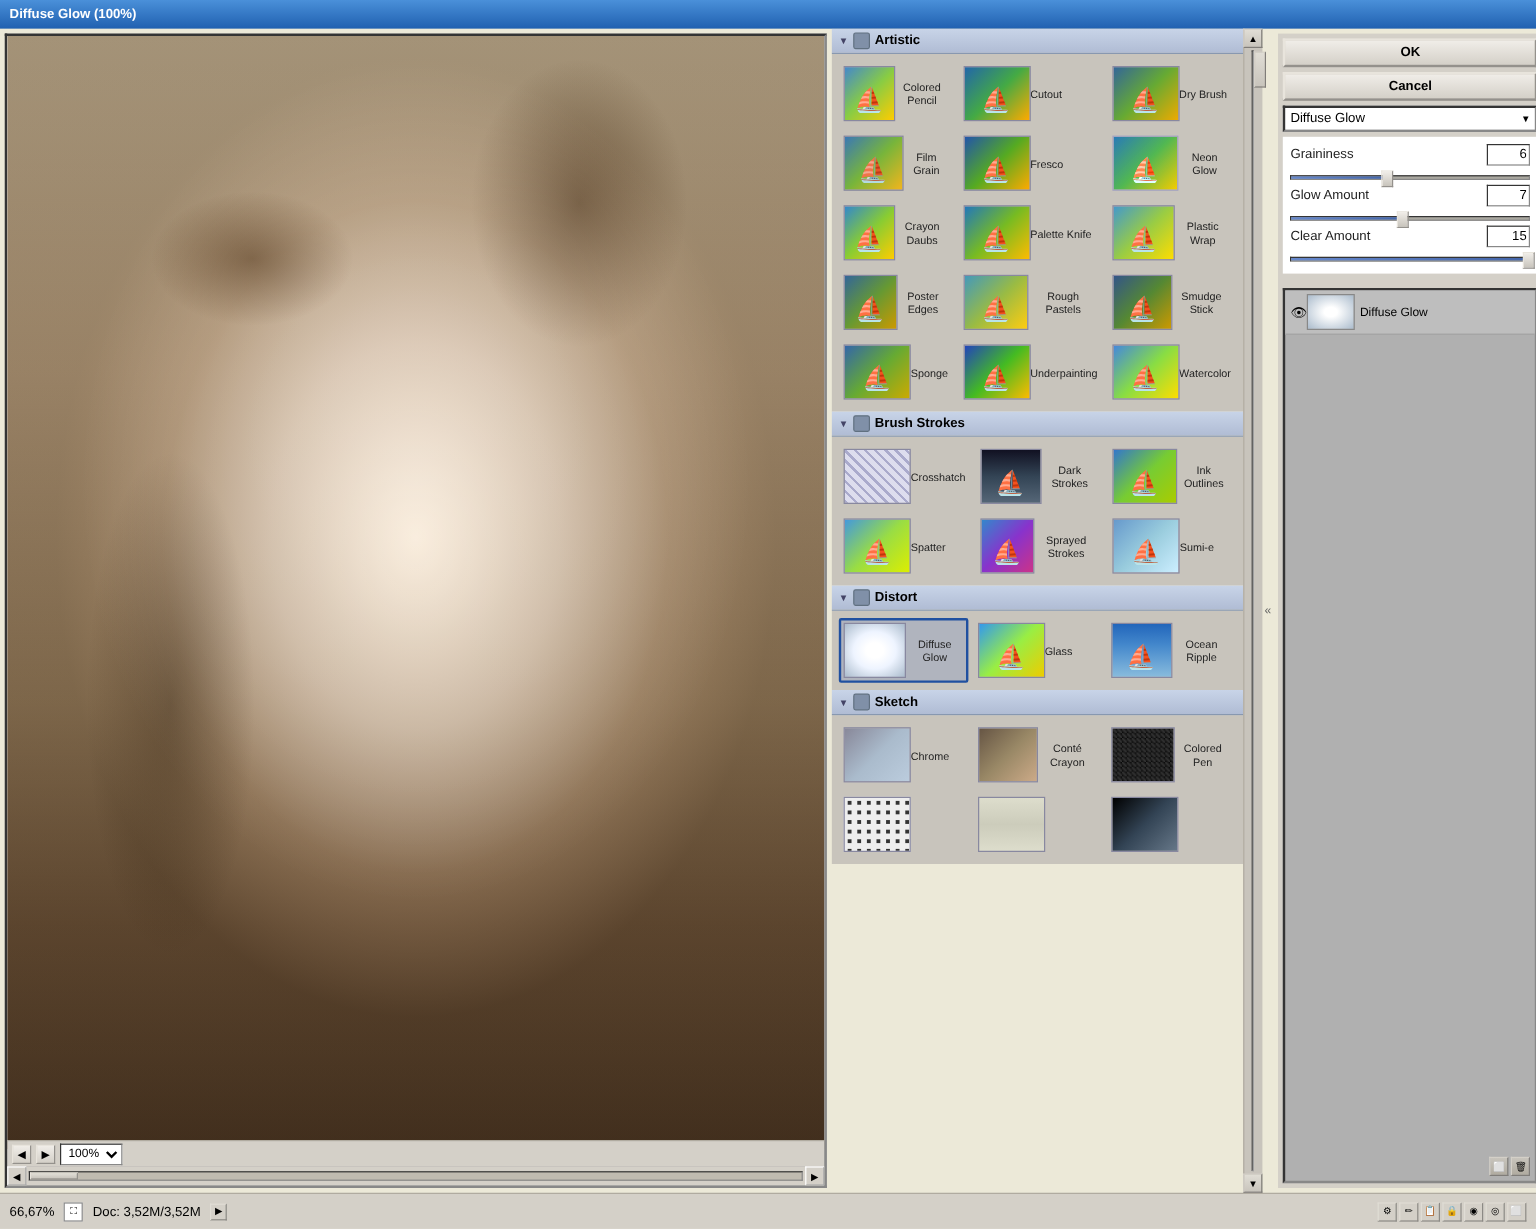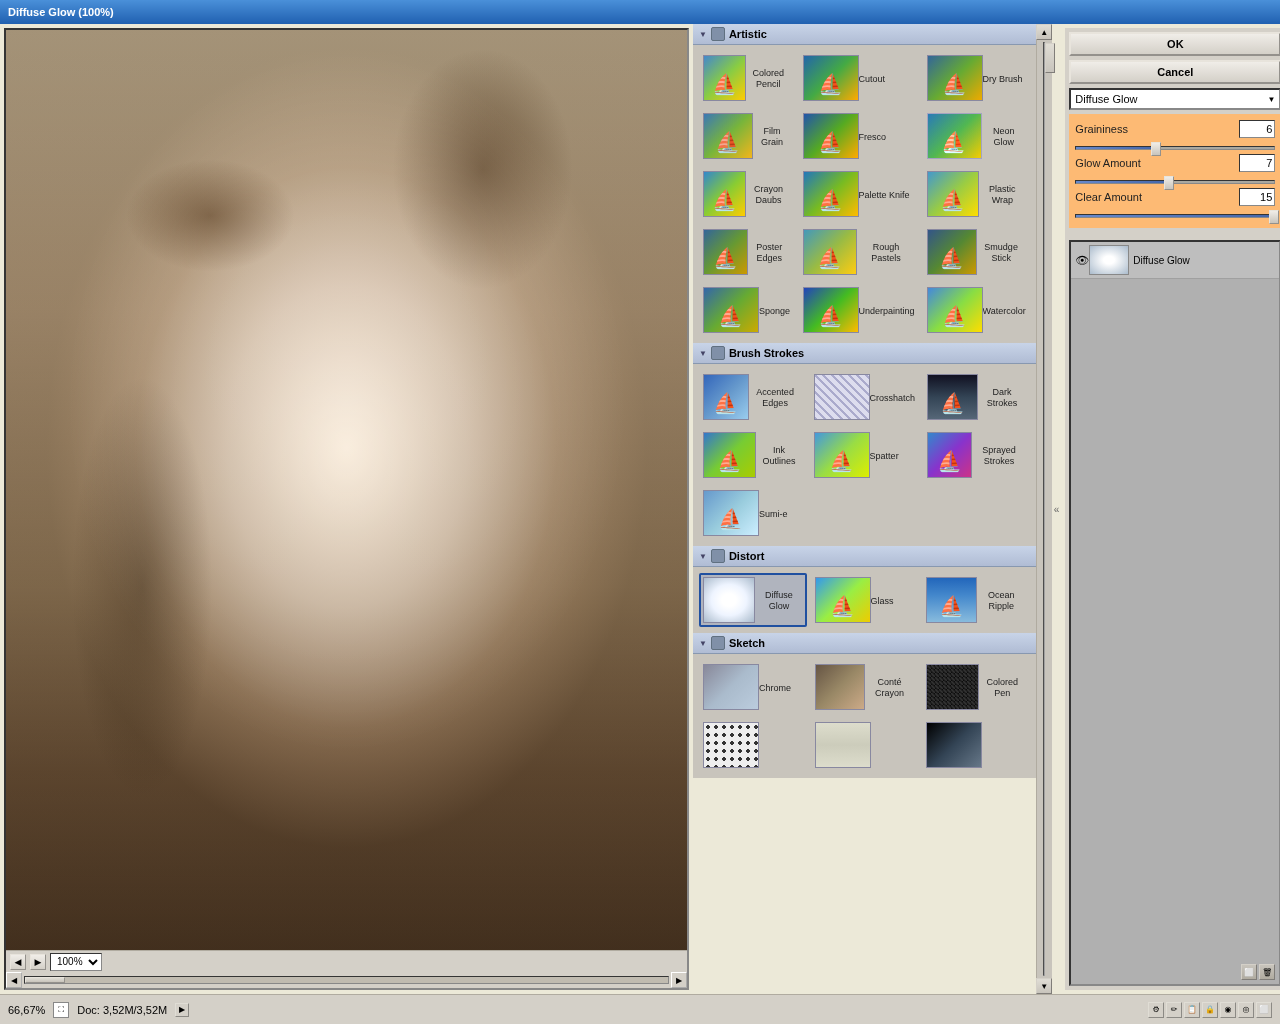--- a/index.html
+++ b/index.html
@@ -420,21 +420,21 @@
     .filter-list-inner::-webkit-scrollbar { width: 0; }
 
     .double-arrow {
       font-size: 10px;
       color: #666;
       cursor: pointer;
       padding: 2px;
     }
 
     .param-section {
-      background: #fdba74;
+      background: #ffffff;
       padding: 6px;
     }
 
     .settings-top {
       padding: 4px;
       display: flex;
       flex-direction: column;
       gap: 4px;
     }
 
@@ -576,24 +576,20 @@
             <div class="filter-thumb thumb-watercolor thumb-boat"></div>
             <div class="filter-label">Watercolor</div>
           </div>
         </div>
         <div class="category-header">
       <span class="category-arrow">▼</span>
       <span class="category-icon"></span>
       <span>Brush Strokes</span>
     </div>
         <div class="filter-grid">
-          <div class="filter-item">
-            <div class="filter-thumb thumb-accented-edges thumb-boat"></div>
-            <div class="filter-label">Accented Edges</div>
-          </div>
           <div class="filter-item">
             <div class="filter-thumb thumb-crosshatch"></div>
             <div class="filter-label">Crosshatch</div>
           </div>
           <div class="filter-item">
             <div class="filter-thumb thumb-dark-strokes thumb-boat"></div>
             <div class="filter-label">Dark Strokes</div>
           </div>
           <div class="filter-item">
             <div class="filter-thumb thumb-ink-outlines thumb-boat"></div>

